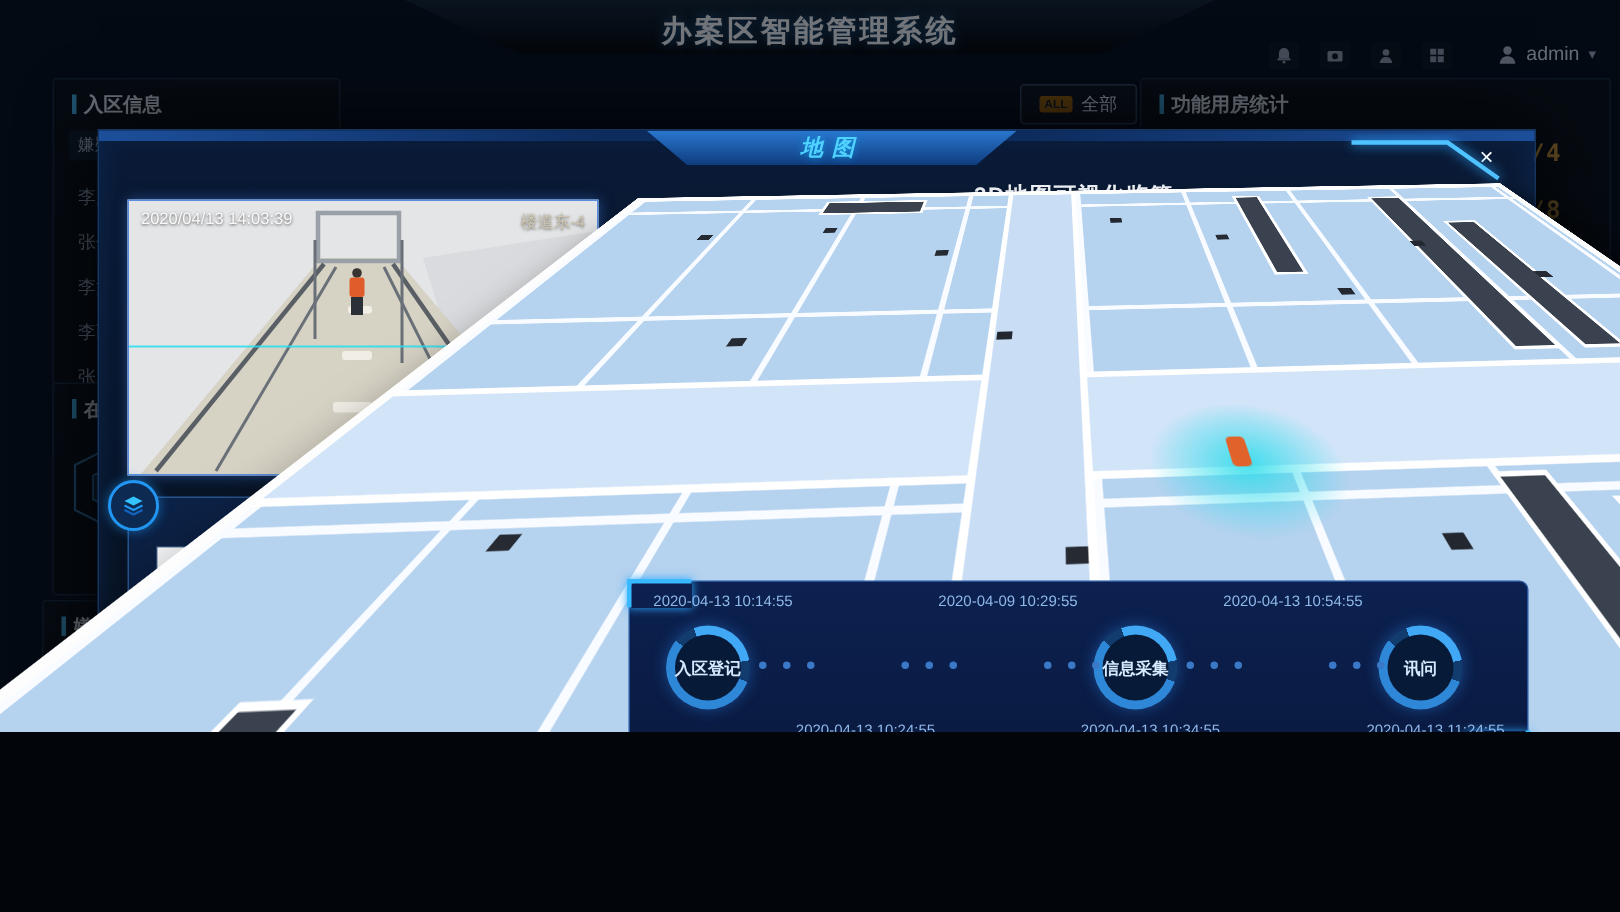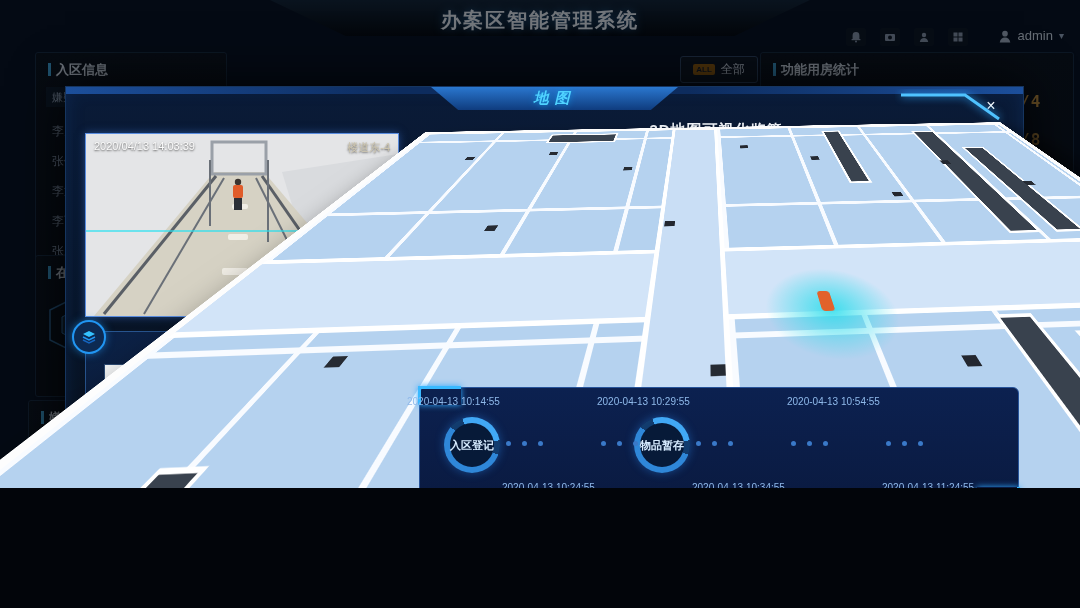--- a/index.html
+++ b/index.html
@@ -118,21 +118,21 @@
   .pdot{position:absolute;left:330px;top:183px;width:7px;height:12px;background:#e2622b;border-radius:2px;}
   
   .tline{position:absolute;left:353px;top:300px;width:598px;height:116px;
      background:linear-gradient(180deg,#0c2150,#0a1a40);border:1px solid #27549a;border-radius:6px;}
   .tnode{position:absolute;top:29px;width:56px;height:56px;border-radius:50%;
      background:conic-gradient(from 210deg,#2f87d8 0 100deg,#123c6e 100deg 130deg,#41a8f5 130deg 230deg,#123c6e 230deg 260deg,#2f87d8 260deg 360deg);
      box-shadow:0 0 10px rgba(40,130,230,.45);cursor:pointer;}
   .tnode::after{content:'';position:absolute;inset:6px;border-radius:50%;background:#071a38;}
   .tlab{position:absolute;inset:0;z-index:2;display:flex;align-items:center;justify-content:center;
      font-size:11px;font-weight:bold;color:#d6ebff;}
-  .tts{position:absolute;width:150px;font-size:10px;color:#8fb9ea;white-space:nowrap;}
+  .tts{position:absolute;width:150px;text-align:center;font-size:10px;color:#8fb9ea;white-space:nowrap;}
   .tdots{position:absolute;top:53px;width:37px;display:flex;justify-content:space-between;}
   .tdots i{width:5px;height:5px;border-radius:50%;background:#3a79c8;}
   .cb{position:absolute;width:40px;height:16px;}
   .mono{font-family:"DejaVu Sans Mono",monospace;}
   svg{display:block;}
 </style>
 </head>
 <body>
 
 <div id="stage">
@@ -449,30 +449,33 @@
         <div class="pdot"></div>
       </div>
     </div>
 
     <div class="tline">
       <div class="cb" style="left:-2px;top:-2px;border-top:3px solid #39b9ff;border-left:3px solid #39b9ff;box-shadow:0 0 6px #2fa8ff;"></div>
       <div class="cb" style="right:-2px;bottom:-2px;border-bottom:3px solid #39b9ff;border-right:3px solid #39b9ff;box-shadow:0 0 6px #2fa8ff;"></div>
 
       <div class="tts" style="left:-13px;top:8px;">2020-04-13 10:14:55</div>
       <div class="tts" style="left:82px;top:94px;">2020-04-13 10:24:55</div>
-      <div class="tts" style="left:177px;top:8px;">2020-04-13 10:29:55</div>
+      <div class="tts" style="left:177px;top:8px;">2020-04-09 10:29:55</div>
       <div class="tts" style="left:272px;top:94px;">2020-04-13 10:34:55</div>
       <div class="tts" style="left:367px;top:8px;">2020-04-13 10:54:55</div>
       <div class="tts" style="left:462px;top:94px;">2020-04-13 11:24:55</div>
 
       <div class="tnode" style="left:24px;">
           <span class="tlab">入区登记</span>
         </div>
-      <div class="tnode" style="left:214px;">
-          <span class="tlab">物品暂存</span>
+      <div class="tnode" style="left:309px;">
+          <span class="tlab">信息采集</span>
+        </div>
+      <div class="tnode" style="left:499px;">
+          <span class="tlab">讯问</span>
         </div>
 
       <div class="tdots" style="left:86px;">
           <i></i>
           <i></i>
           <i></i>
         </div>
       <div class="tdots" style="left:181px;">
           <i></i>
           <i></i>

